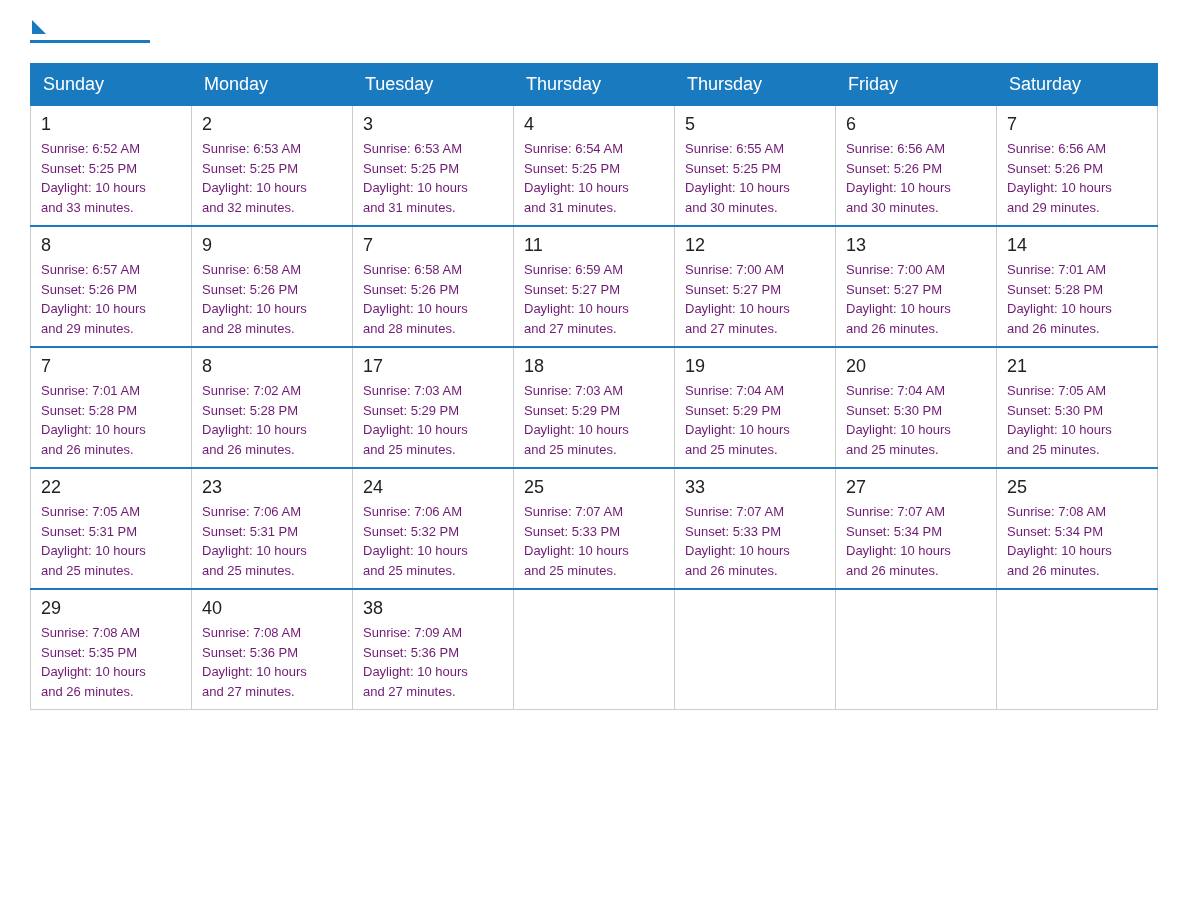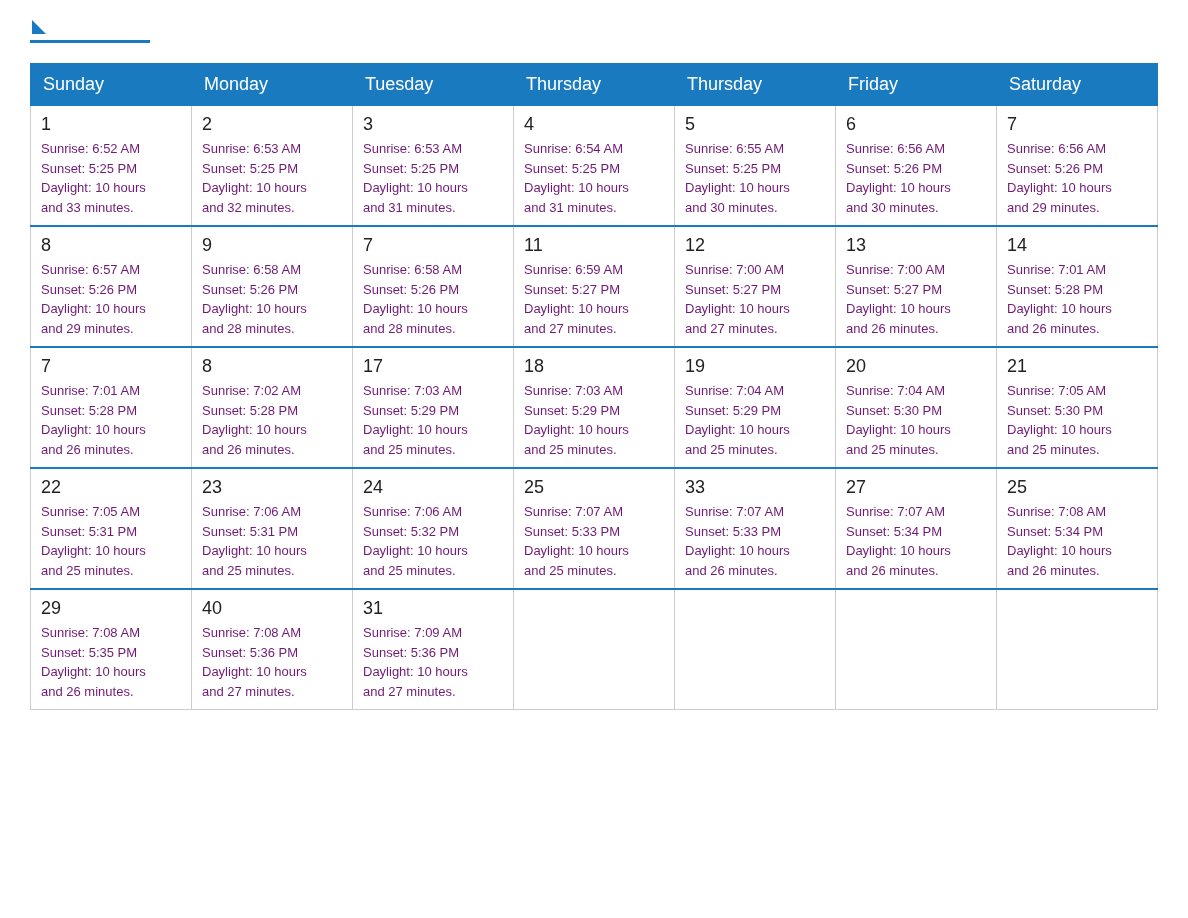--- a/index.html
+++ b/index.html
@@ -273,21 +273,21 @@
       <tr>
         <td>
           <div class="day-number">29</div>
           <div class="day-info">Sunrise: 7:08 AM<br>Sunset: 5:35 PM<br>Daylight: 10 hours<br>and 26 minutes.</div>
         </td>
         <td>
           <div class="day-number">40</div>
           <div class="day-info">Sunrise: 7:08 AM<br>Sunset: 5:36 PM<br>Daylight: 10 hours<br>and 27 minutes.</div>
         </td>
         <td>
-          <div class="day-number">31</div>
+          <div class="day-number">38</div>
           <div class="day-info">Sunrise: 7:09 AM<br>Sunset: 5:36 PM<br>Daylight: 10 hours<br>and 27 minutes.</div>
         </td>
         <td class="empty-cell"></td>
         <td class="empty-cell"></td>
         <td class="empty-cell"></td>
         <td class="empty-cell"></td>
       </tr>
     </tbody>
 </table>
 

